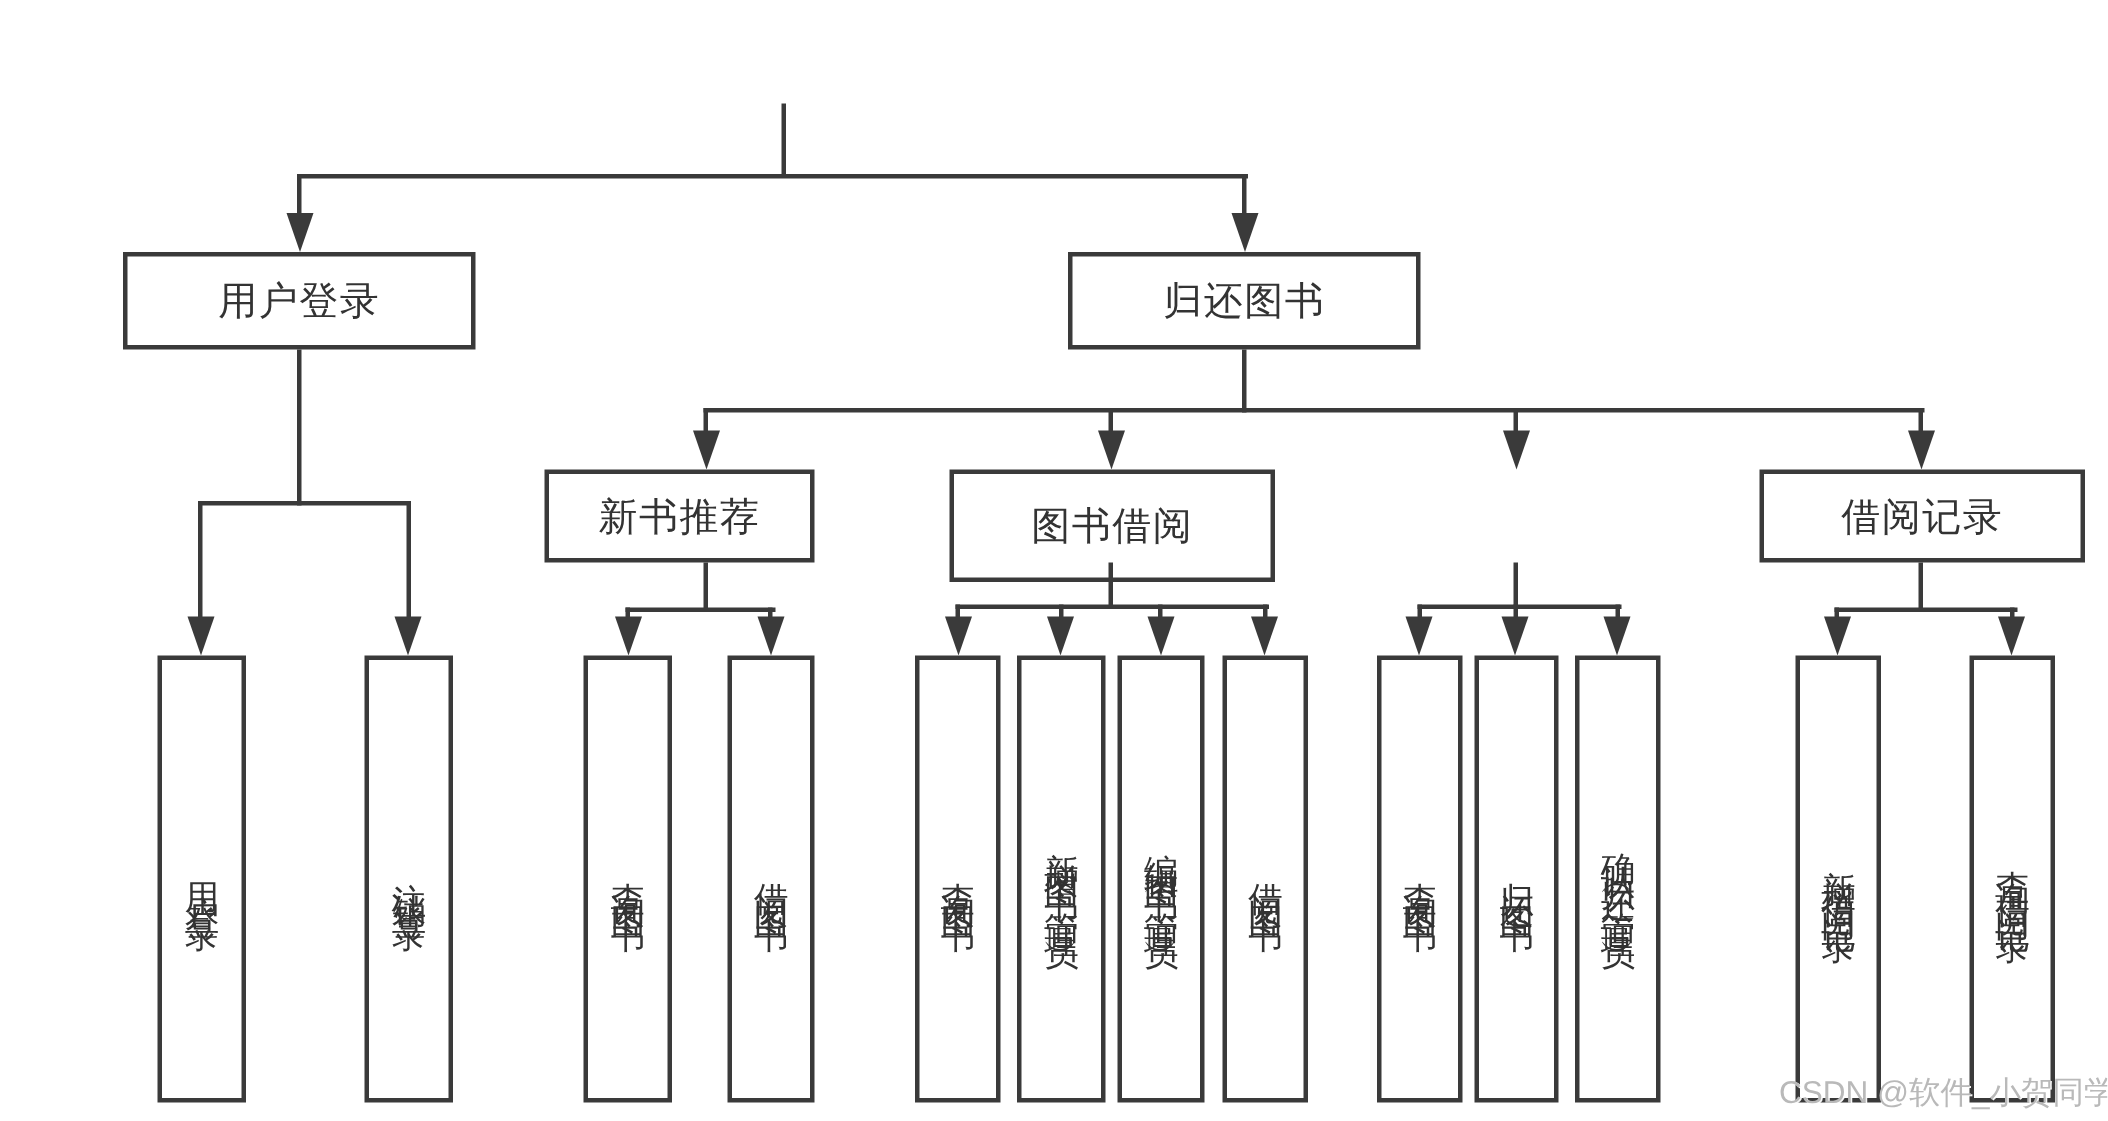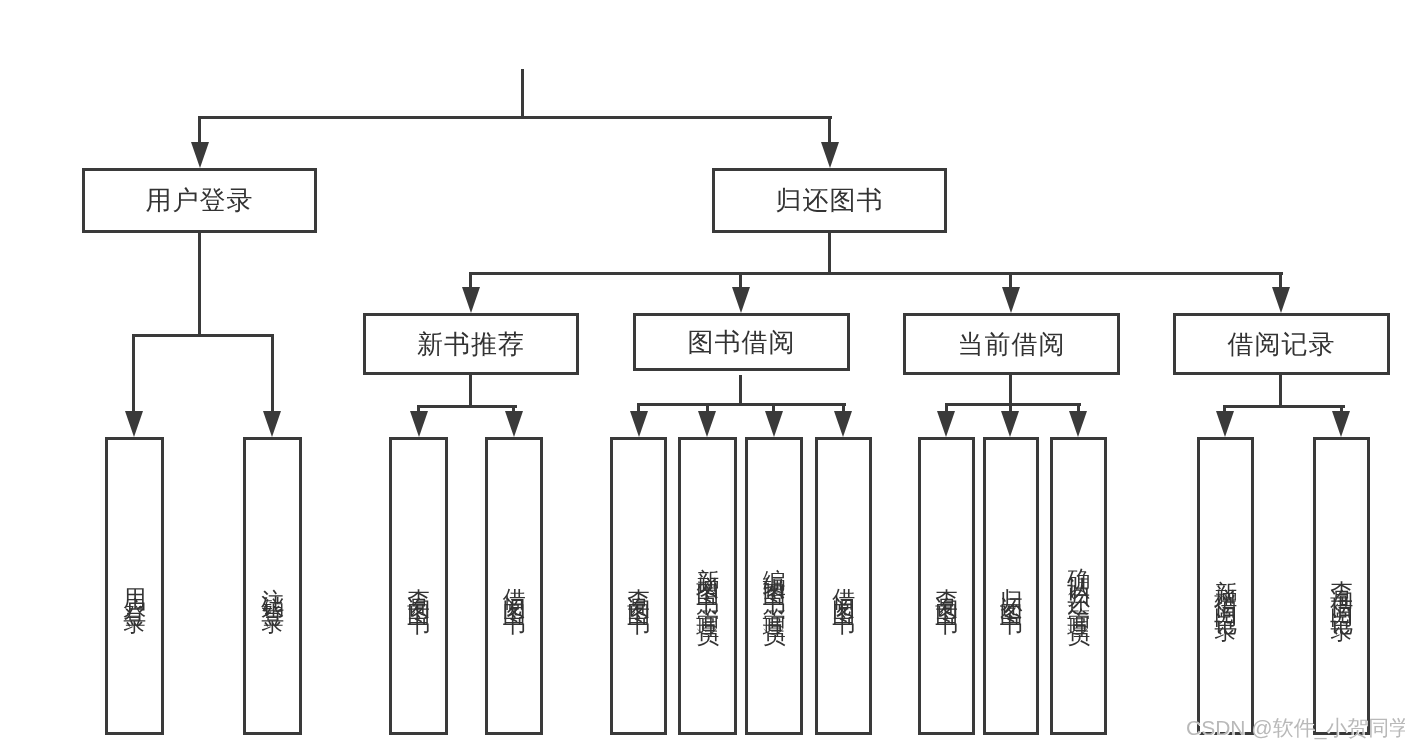--- a/index.html
+++ b/index.html
@@ -85,23 +85,22 @@
   <div class="hl" style="left:469px;top:272px;width:814px;"></div>
   <div class="vl" style="left:469px;top:272px;height:17px;"></div>
   <div class="ar" style="left:462px;top:287px;"></div>
   <div class="vl" style="left:739px;top:272px;height:17px;"></div>
   <div class="ar" style="left:732px;top:287px;"></div>
   <div class="vl" style="left:1009px;top:272px;height:17px;"></div>
   <div class="ar" style="left:1002px;top:287px;"></div>
   <div class="vl" style="left:1279px;top:272px;height:17px;"></div>
   <div class="ar" style="left:1272px;top:287px;"></div>
 
-  <div class="box h" style="left:363px;top:313px;width:216px;height:62px;">新书推荐</div>
-  <div class="box h" style="left:633px;top:313px;width:217px;height:58px;">图书借阅</div>
-  <div class="box h" style="left:903px;top:313px;width:217px;height:62px;">当前借阅</div>
+  <div class="box h" style="left:363px;top:313px;width:180px;height:62px;">新书推荐</div>
+  <div class="box h" style="left:633px;top:313px;width:217px;height:75px;">图书借阅</div>
   <div class="box h" style="left:1173px;top:313px;width:217px;height:62px;">借阅记录</div>
 
   <div class="vl" style="left:469px;top:375px;height:33px;"></div>
   <div class="hl" style="left:417px;top:405px;width:100px;"></div>
   <div class="vl" style="left:417px;top:405px;height:8px;"></div>
   <div class="ar" style="left:410px;top:411px;"></div>
   <div class="vl" style="left:512px;top:405px;height:8px;"></div>
   <div class="ar" style="left:505px;top:411px;"></div>
 
   <div class="vl" style="left:739px;top:375px;height:31px;"></div>

